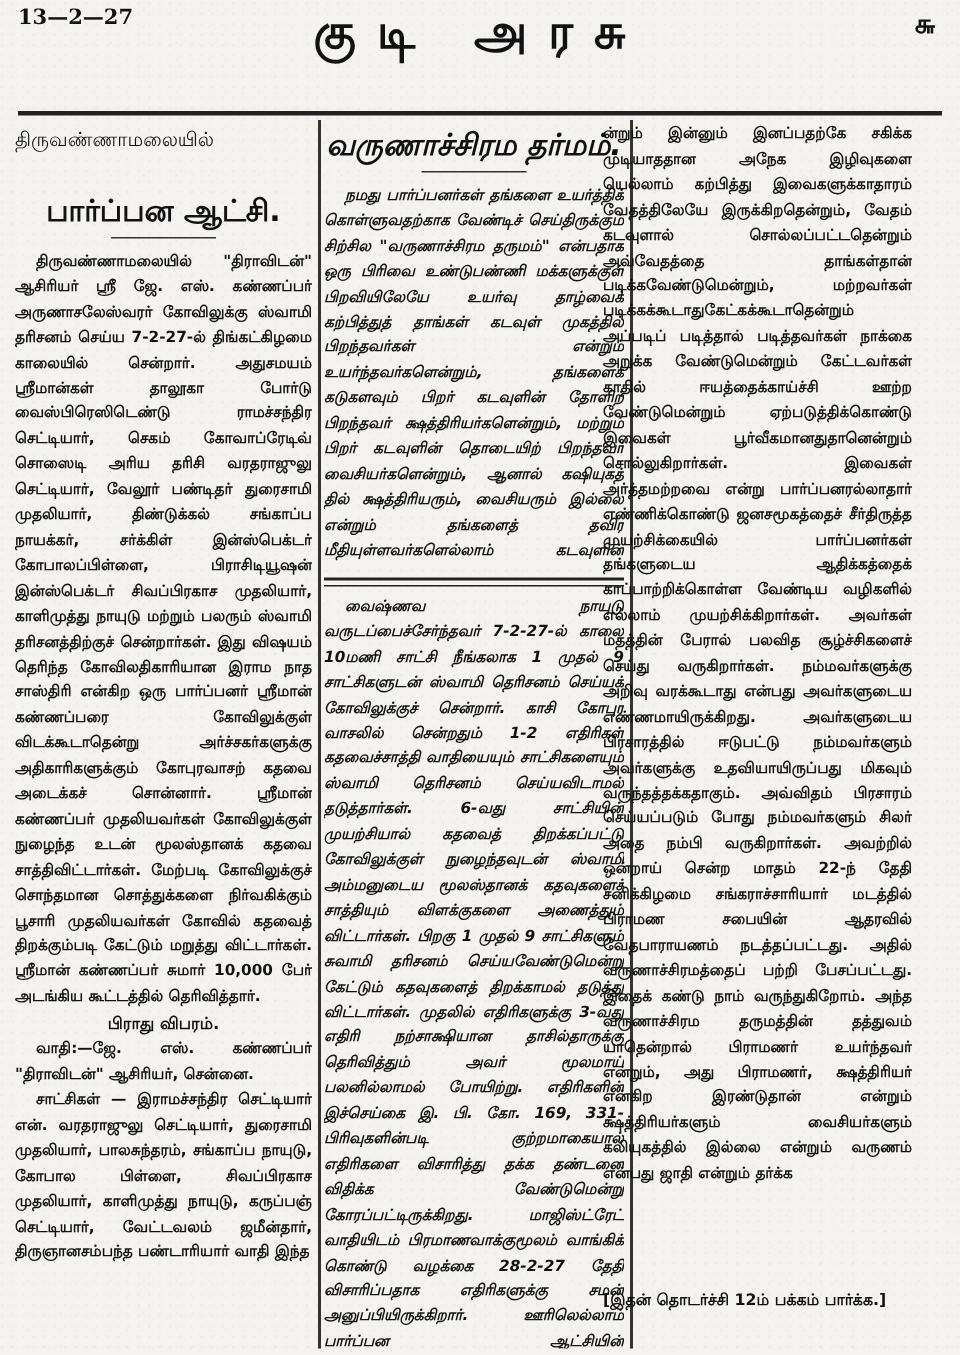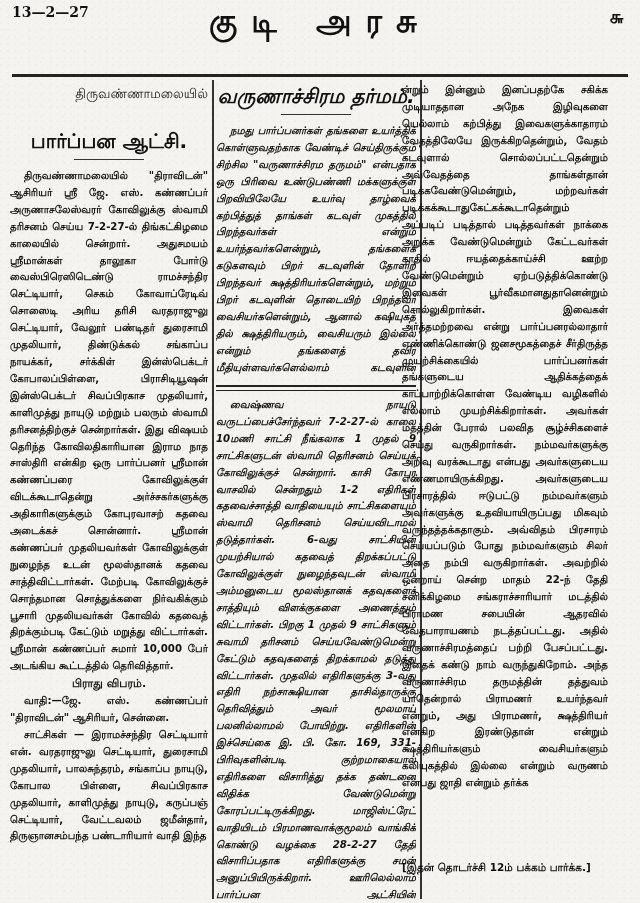--- a/index.html
+++ b/index.html
@@ -23,21 +23,21 @@
   .pageno { position:absolute; right:16px; top:6px; font-size:18px; font-weight:bold; }
   .rule-top { position:absolute; left:12px; right:12px; top:74px; height:3px; background:#222; }
   .cols { position:absolute; left:10px; right:10px; top:80px; bottom:4px; }
   .col { position:absolute; top:0; bottom:0; overflow:hidden; }
   .col1 { left:0; width:198px; }
   .col2 { left:206px; width:200px;font-style:italic; }
   .col3 { left:392px; width:206px; }
   .vrule { position:absolute; top:0; bottom:0; width:2px; background:#333; }
   .vr1 { left:202px; }
   .vr2 { left:410px; }
-  .kicker { text-align:right; font-size:13px; margin-top:6px; }
+  .kicker { text-align:left; font-size:13px; margin-top:6px; }
   .headline { text-align:center; font-size:18px; font-weight:bold; margin:2px 0 4px; }
   .headline.big { font-size:20px; margin-top:26px; }
   .shortrule { width:70px; height:1px; background:#333; margin:4px auto 8px; }
   .para { font-size:10.2px; line-height:16.9px; text-align:justify; font-weight:bold; }
   .para.indent { text-indent:14px; }
   .subhead { text-align:center; font-size:11px; font-weight:bold; margin:2px 0; }
   .hr-double { height:3px; border-top:2px solid #222; border-bottom:1px solid #222; margin:10px 0 6px; }
   .continued { text-align:left; font-size:10.5px; font-weight:bold; margin-top:4px; }
 </style>
 </head>

